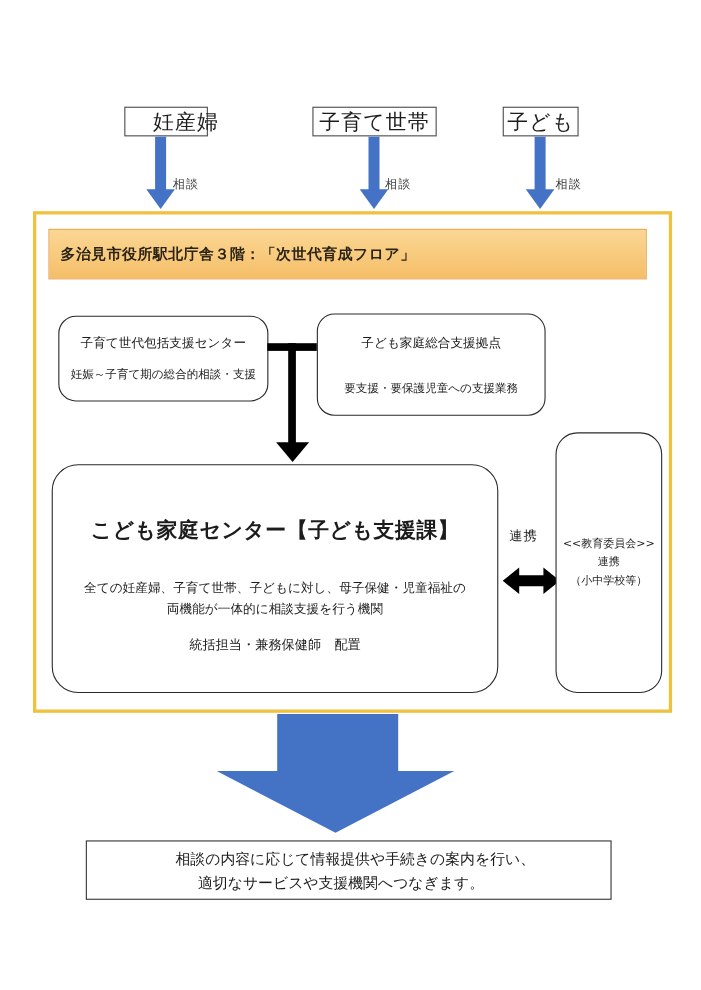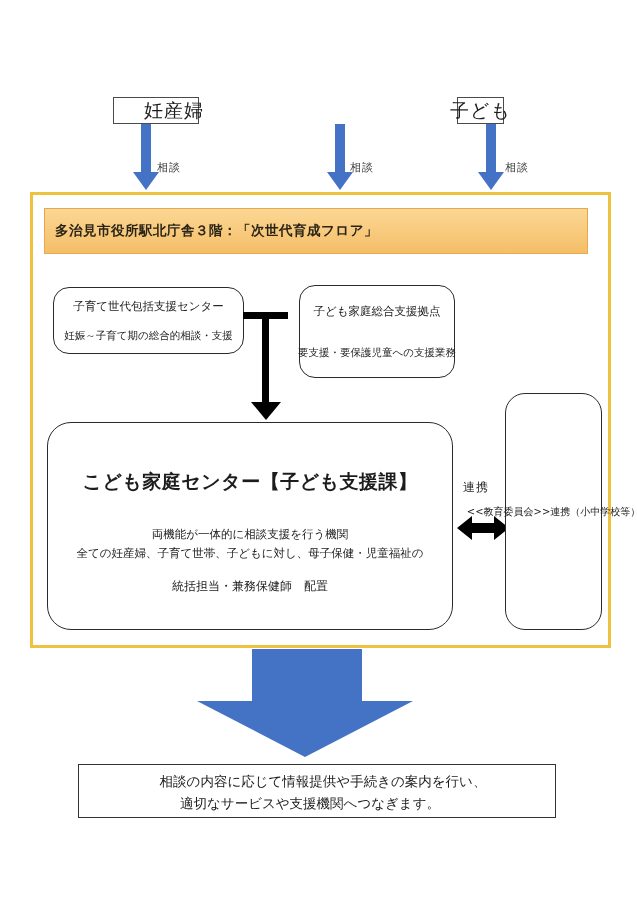--- a/index.html
+++ b/index.html
@@ -10,23 +10,23 @@
     color:#1c1c1c;
   }
   
   .src{
     position:absolute;top:97px;height:27px;
     border:1.5px solid #4a4a4a;background:#fff;
     display:flex;align-items:center;justify-content:center;
     font-size:19px;font-weight:500;letter-spacing:1px;white-space:nowrap;
     box-sizing:border-box;
   }
-  .src.s1{left:113px;width:86px;padding-left:36px;}
+  .src.s1{left:113px;width:76px;padding-left:36px;}
   .src.s2{left:284px;width:113px;}
-  .src.s3{left:457px;width:47px;}
+  .src.s3{left:457px;width:69px;}
   .v-arrow{position:absolute;top:124px;width:30px;height:66px;}
   .v-arrow.a1{left:131px;} .v-arrow.a2{left:325px;} .v-arrow.a3{left:476px;}
   .consult{
     position:absolute;top:146px;font-size:11px;color:#3d3d3d;letter-spacing:1px;margin-top:14px;
   }
   .consult.c1{left:157px;} .consult.c2{left:350px;} .consult.c3{left:505px;}
 
   
   .floor{
     position:absolute;left:30px;top:192px;width:581px;height:456px;
@@ -39,22 +39,22 @@
     display:flex;align-items:center;
     padding-left:10px;font-size:13.5px;font-weight:bold;color:#2b2416;
     letter-spacing:0.5px;white-space:nowrap;
   }
   
   .rbox{
     position:absolute;background:#fff;border:1.6px solid #2a2a2a;
     box-sizing:border-box;display:flex;flex-direction:column;
     align-items:center;justify-content:center;text-align:center;
   }
-  .rbox.left{left:53px;top:287px;width:191px;height:67px;border-radius:16px;gap:15px;}
-  .rbox.right{left:299px;top:285px;width:156px;height:93px;border-radius:16px;gap:27px;}
+  .rbox.left{left:53px;top:287px;width:191px;height:78px;border-radius:16px;gap:15px;}
+  .rbox.right{left:288px;top:285px;width:208px;height:93px;border-radius:16px;gap:27px;}
   .rbox .t1{font-size:11.5px;white-space:nowrap;}
   .rbox .t2{font-size:10.5px;white-space:nowrap;}
 
   
   .conn-h{position:absolute;left:243px;top:312px;width:45px;height:7px;background:#000;}
   .conn-v{position:absolute;left:262px;top:312px;width:7px;height:92px;background:#000;}
   .conn-head{
     position:absolute;left:251px;top:402px;width:0;height:0;
     border-left:15px solid transparent;border-right:15px solid transparent;
     border-top:18px solid #000;
@@ -78,21 +78,21 @@
   }
 
   
   .link-label{position:absolute;left:463px;top:479px;font-size:12px;color:#222;letter-spacing:1px;}
   .dbl-arrow{position:absolute;left:456px;top:513px;width:54px;height:30px;}
 
   
   .edu-box{
     position:absolute;left:505px;top:393px;width:97px;height:237px;
     border:1.6px solid #2a2a2a;border-radius:20px;background:#fff;box-sizing:border-box;
-    display:flex;flex-direction:row;align-items:center;justify-content:center;
+    display:flex;flex-direction:column;align-items:center;justify-content:center;
     text-align:center;font-size:10px;line-height:17px;
   }
   .edu-box div{white-space:nowrap;}
 
   
   .big-arrow{position:absolute;left:196px;top:649px;width:218px;height:109px;}
 
   
   .outcome{
     position:absolute;left:78px;top:764px;width:478px;height:54px;
@@ -102,20 +102,21 @@
   }
   .outcome .o1{margin-top:5px;padding-left:12px;text-align:center;white-space:nowrap;}
   .outcome .o2{text-align:center;padding-right:14px;white-space:nowrap;}
 </style>
 </head>
 <body>
 
 <div class="stage">
 
   <div class="src s1">妊産婦</div>
+  <div class="src s2">子育て世帯</div>
   <div class="src s3">子ども</div>
 
   <svg class="v-arrow a1" viewBox="0 0 30 66">
     <rect x="10" y="0" width="10" height="49" fill="#4472C4"></rect>
     <polygon points="2,48 28,48 15,66" fill="#4472C4"></polygon>
   </svg>
   <svg class="v-arrow a2" viewBox="0 0 30 66">
     <rect x="10" y="0" width="10" height="49" fill="#4472C4"></rect>
     <polygon points="2,48 28,48 15,66" fill="#4472C4"></polygon>
   </svg>
@@ -142,22 +143,22 @@
     <div class="t2">要支援・要保護児童への支援業務</div>
   </div>
 
   <div class="conn-h"></div>
   <div class="conn-v"></div>
   <div class="conn-head"></div>
 
   <div class="main-box">
     <div class="main-title">こども家庭センター【子ども支援課】</div>
     <div class="main-desc">
+      <div>全ての妊産婦、子育て世帯、子どもに対し、母子保健・児童福祉の</div>
       <div>両機能が一体的に相談支援を行う機関</div>
-      <div>全ての妊産婦、子育て世帯、子どもに対し、母子保健・児童福祉の</div>
     </div>
     <div class="main-staff">統括担当・兼務保健師　配置</div>
   </div>
 
   <div class="link-label">連携</div>
   <svg class="dbl-arrow" viewBox="0 0 54 30">
     <polygon points="1,15 16,3 16,10 38,10 38,3 53,15 38,27 38,20 16,20 16,27" fill="#000000"></polygon>
   </svg>
 
   <div class="edu-box">

